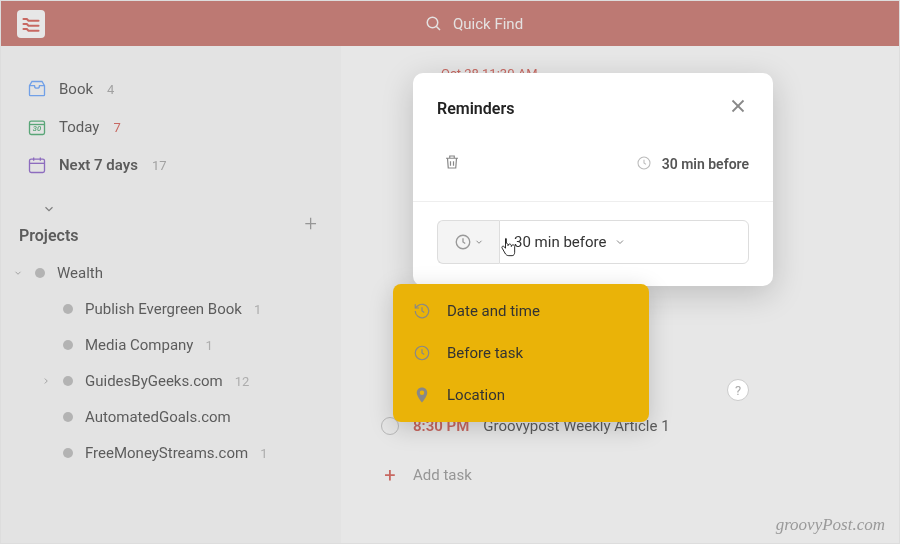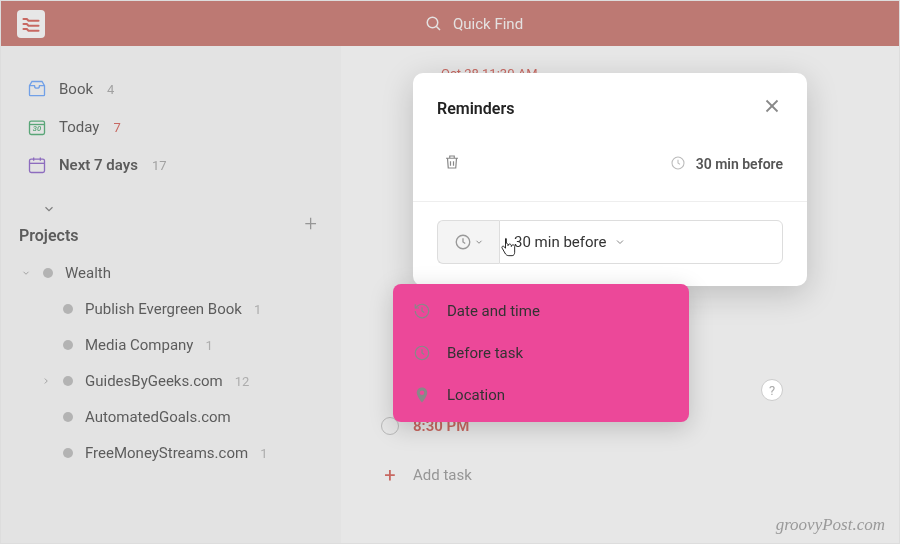--- a/index.html
+++ b/index.html
@@ -40,21 +40,21 @@
 .task-circle { width: 18px; height: 18px; border: 1px solid #bbb; border-radius: 50%; flex-shrink: 0; }
 .task-time { color: #d1453b; font-weight: 600; font-size: 15px; }
 .task-title { color: #333; font-size: 15px; }
 .add-task { display: flex; align-items: center; gap: 14px; color: #888; font-size: 15px; padding: 12px 0; cursor: pointer; }
 .add-task .plus { color: #d1453b; font-size: 20px; width: 18px; text-align: center; }
 
 
 .dim { position: absolute; inset: 0; background: rgba(180,180,180,0.32); pointer-events: none; }
 
 
-.popover { position: absolute; left: 412px; top: 72px; width: 394px; background: #fff; border-radius: 10px; box-shadow: 0 8px 32px rgba(0,0,0,0.18); padding: 0; z-index: 10; }
+.popover { position: absolute; left: 412px; top: 72px; width: 360px; background: #fff; border-radius: 10px; box-shadow: 0 8px 32px rgba(0,0,0,0.18); padding: 0; z-index: 10; }
 .pop-head { display: flex; align-items: center; justify-content: space-between; padding: 22px 24px 16px 24px; }
 .pop-title { font-size: 16px; font-weight: 600; color: #222; }
 .pop-close { cursor: pointer; color: #888; }
 .pop-close svg { width: 22px; height: 22px; }
 .pop-rem-row { display: flex; align-items: center; justify-content: space-between; padding: 10px 24px 20px 24px; border-bottom: 1px solid #eee; }
 .pop-rem-row .trash { color: #888; cursor: pointer; padding: 6px; }
 .pop-rem-row .rem-val { display: flex; align-items: center; gap: 10px; color: #555; font-size: 14px; font-weight: 600; }
 .pop-rem-row .rem-val .clk { color: #bbb; }
 
 .pop-input-row { padding: 18px 24px 22px 24px; display: flex; gap: 0; }
@@ -62,21 +62,21 @@
 .type-btn svg.main-ic { color: #999; }
 .type-btn .chev { color: #777; }
 .val-input { flex: 1; height: 44px; border: 1px solid #ddd; border-radius: 0 6px 6px 0; display: flex; align-items: center; padding: 0 14px; font-size: 15px; color: #333; cursor: pointer; gap: 8px; }
 .val-input .chev { color: #888; }
 
 .cursor-hand { position: absolute; left: 60px; top: 16px; z-index: 30; pointer-events: none; }
 
 .help { position: absolute; right: 24px; top: 306px; width: 22px; height: 22px; border: 1px solid #ccc; border-radius: 50%; color: #aaa; font-size: 13px; display: flex; align-items: center; justify-content: center; background:#fff; }
 
 
-.dropdown { position: absolute; left: 392px; top: 283px; width: 296px; background: #ec4899; border-radius: 8px; box-shadow: 0 6px 24px rgba(0,0,0,0.18); z-index: 20; padding: 6px 0; }
+.dropdown { position: absolute; left: 392px; top: 283px; width: 256px; background: #eab308; border-radius: 8px; box-shadow: 0 6px 24px rgba(0,0,0,0.18); z-index: 20; padding: 6px 0; }
 .dd-item { display: flex; align-items: center; gap: 14px; padding: 12px 20px; font-size: 15px; color: #333; cursor: pointer; }
 .dd-item .ic { color: #888; width: 20px; display: flex; }
 
 .watermark { position: absolute; right: 14px; bottom: 8px; font-family: Georgia, serif; font-style: italic; color: #9a9a9a; font-size: 17px; z-index: 5; text-align: center; }
 </style>
 </head>
 <body>
 
 <div class="header">
   <div class="logo">
@@ -132,21 +132,21 @@
     <div class="proj-header">
       <div class="proj-header-left">
         <svg width="14" height="14" viewBox="0 0 24 24" fill="none" stroke="#666" stroke-width="2">
             <polyline points="6 9 12 15 18 9"></polyline>
           </svg>
         <span>Projects</span>
       </div>
       <span class="plus">+</span>
     </div>
 
-    <div class="proj-item" style="padding-left:20px;">
+    <div class="proj-item" style="padding-left:12px;">
       <span class="caret-left">
           <svg width="10" height="10" viewBox="0 0 24 24" fill="none" stroke="#888" stroke-width="2">
             <polyline points="6 9 12 15 18 9"></polyline>
           </svg>
         </span>
       <span class="bullet"></span>
       <span>Wealth</span>
     </div>
     <div class="proj-item sub">
       <span class="bullet"></span>
@@ -177,20 +177,21 @@
       <span>FreeMoneyStreams.com</span>
       <span class="count">1</span>
     </div>
   </div>
 
   <div class="main">
     <div class="task-date">Oct 28 11:30 AM</div>
     <div class="task-row first">
       <span class="task-circle"></span>
       <span class="task-time">8:30 PM</span>
+      <span class="task-title">Groovypost Weekly Article 1</span>
     </div>
     <div class="add-task">
       <span class="plus">+</span>
       <span>Add task</span>
     </div>
   </div>
 </div>
 
 <div class="dim"></div>
 

